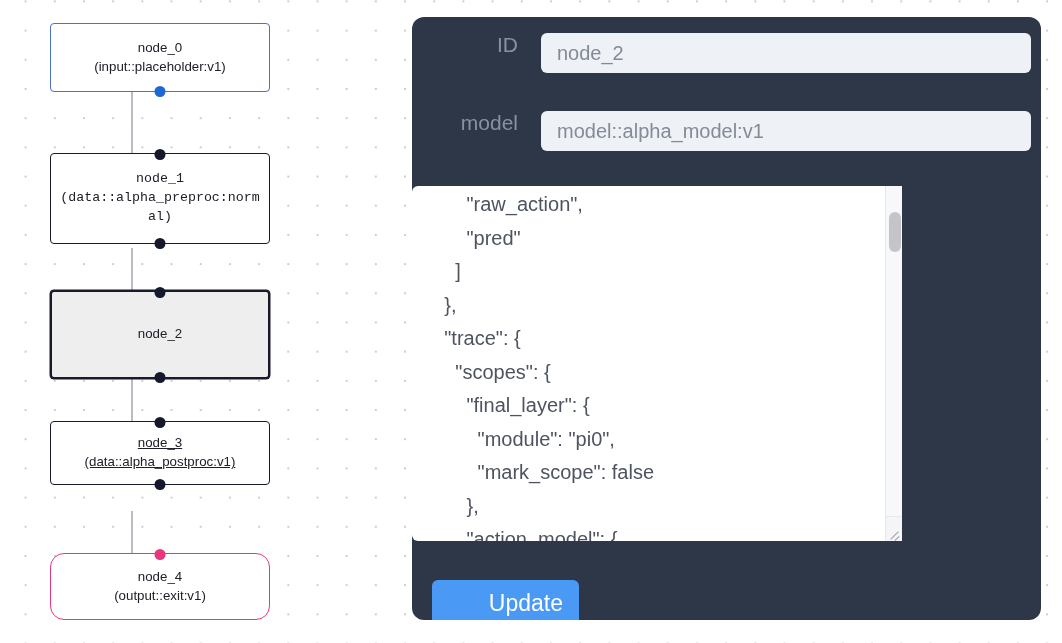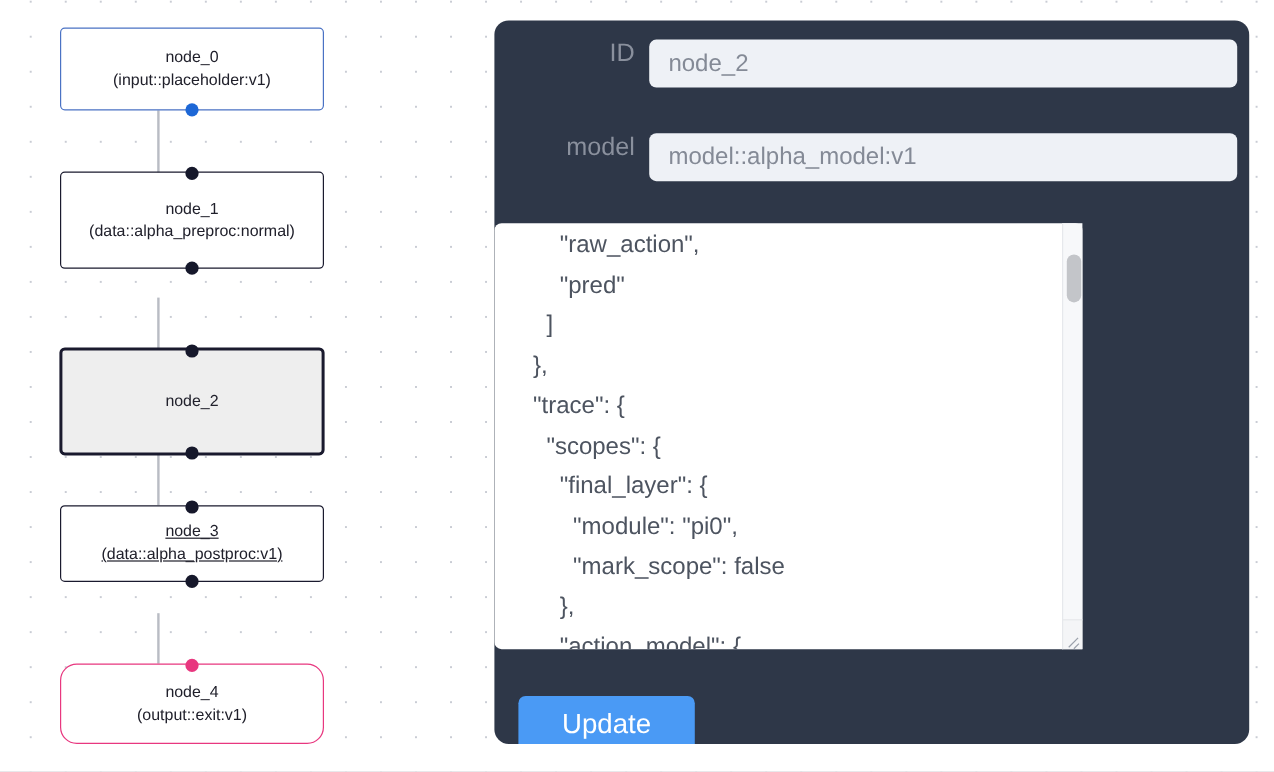--- a/index.html
+++ b/index.html
@@ -112,21 +112,21 @@
     position: absolute;
     display: flex;
     align-items: flex-start;
     left: 0;
     width: 100%;
   }
 
   .field-label {
     width: 129px;
     text-align: right;
-    padding-right: 12px;
+    padding-right: 23px;
     color: #8a909d;
     font-size: 21px;
     line-height: 1.1;
     flex: 0 0 129px;
     font-family: "Liberation Sans", sans-serif;
   }
 
   .field-input {
     width: 490px;
     height: 40px;
@@ -209,21 +209,21 @@
     left: 20px; top: 563px;
     min-width: 147px;
     height: 46px;
     background: #4a9af5;
     color: #ffffff;
     border: none;
     border-radius: 6px;
     font-size: 23px;
     font-family: "Liberation Sans", sans-serif;
     cursor: pointer;
-    text-align: center;
+    text-align: right;
     padding: 0 16px;
   }
 </style>
 </head>
 <body>
 
 <div id="root">
 
   <div id="flow-canvas">
 
@@ -231,21 +231,21 @@
     <div class="edge" style="top:248px;height:42px;"></div>
     <div class="edge" style="top:379px;height:42px;"></div>
     <div class="edge" style="top:511px;height:42px;"></div>
 
     <div class="node input-node" style="top:23px;height:69px;">
       <span class="nline">node_0</span>
       <span class="nline">(input::placeholder:v1)</span>
       <span class="handle bottom blue"></span>
     </div>
 
-    <div class="node" style="top:143px;height:81px;">
+    <div class="node" style="top:153px;height:91px;font-family:Liberation Mono, monospace;">
       <span class="nline">node_1</span>
       <span class="nline">(data::alpha_preproc:normal)</span>
       <span class="handle top"></span>
       <span class="handle bottom"></span>
     </div>
 
     <div class="node selected" style="top:290px;height:89px;">
       <span class="nline">node_2</span>
       <span class="handle top"></span>
       <span class="handle bottom"></span>

